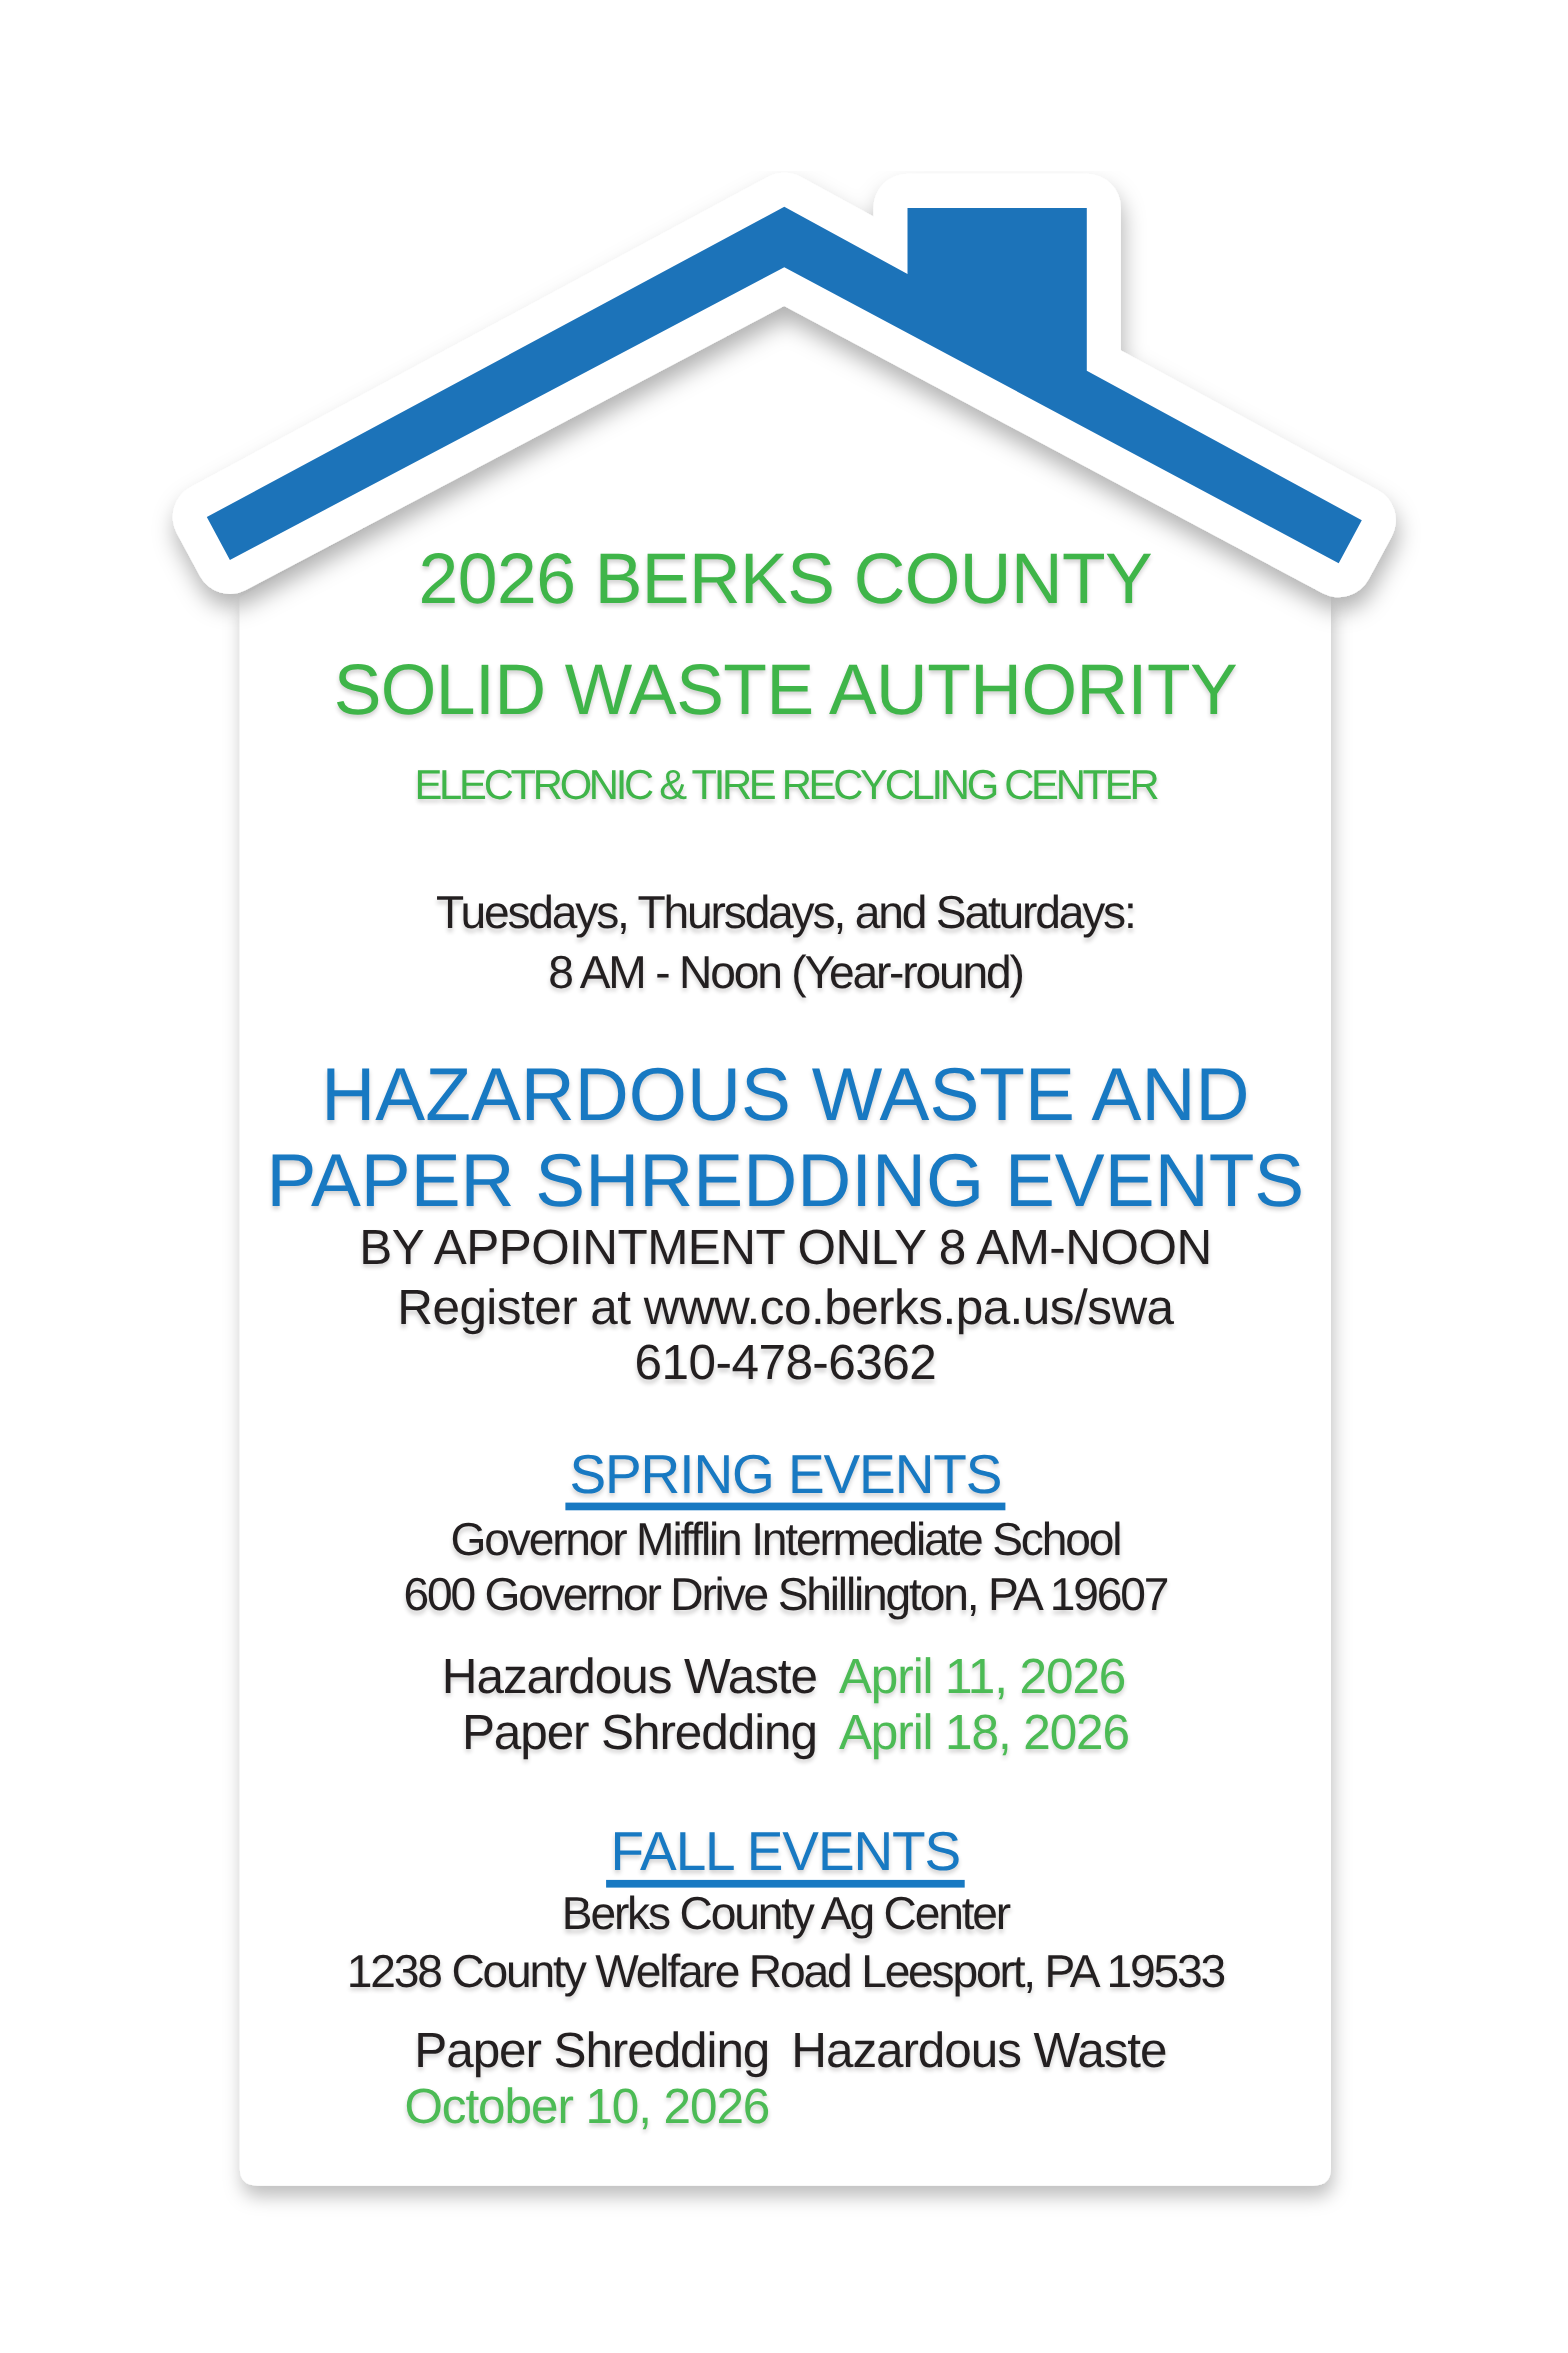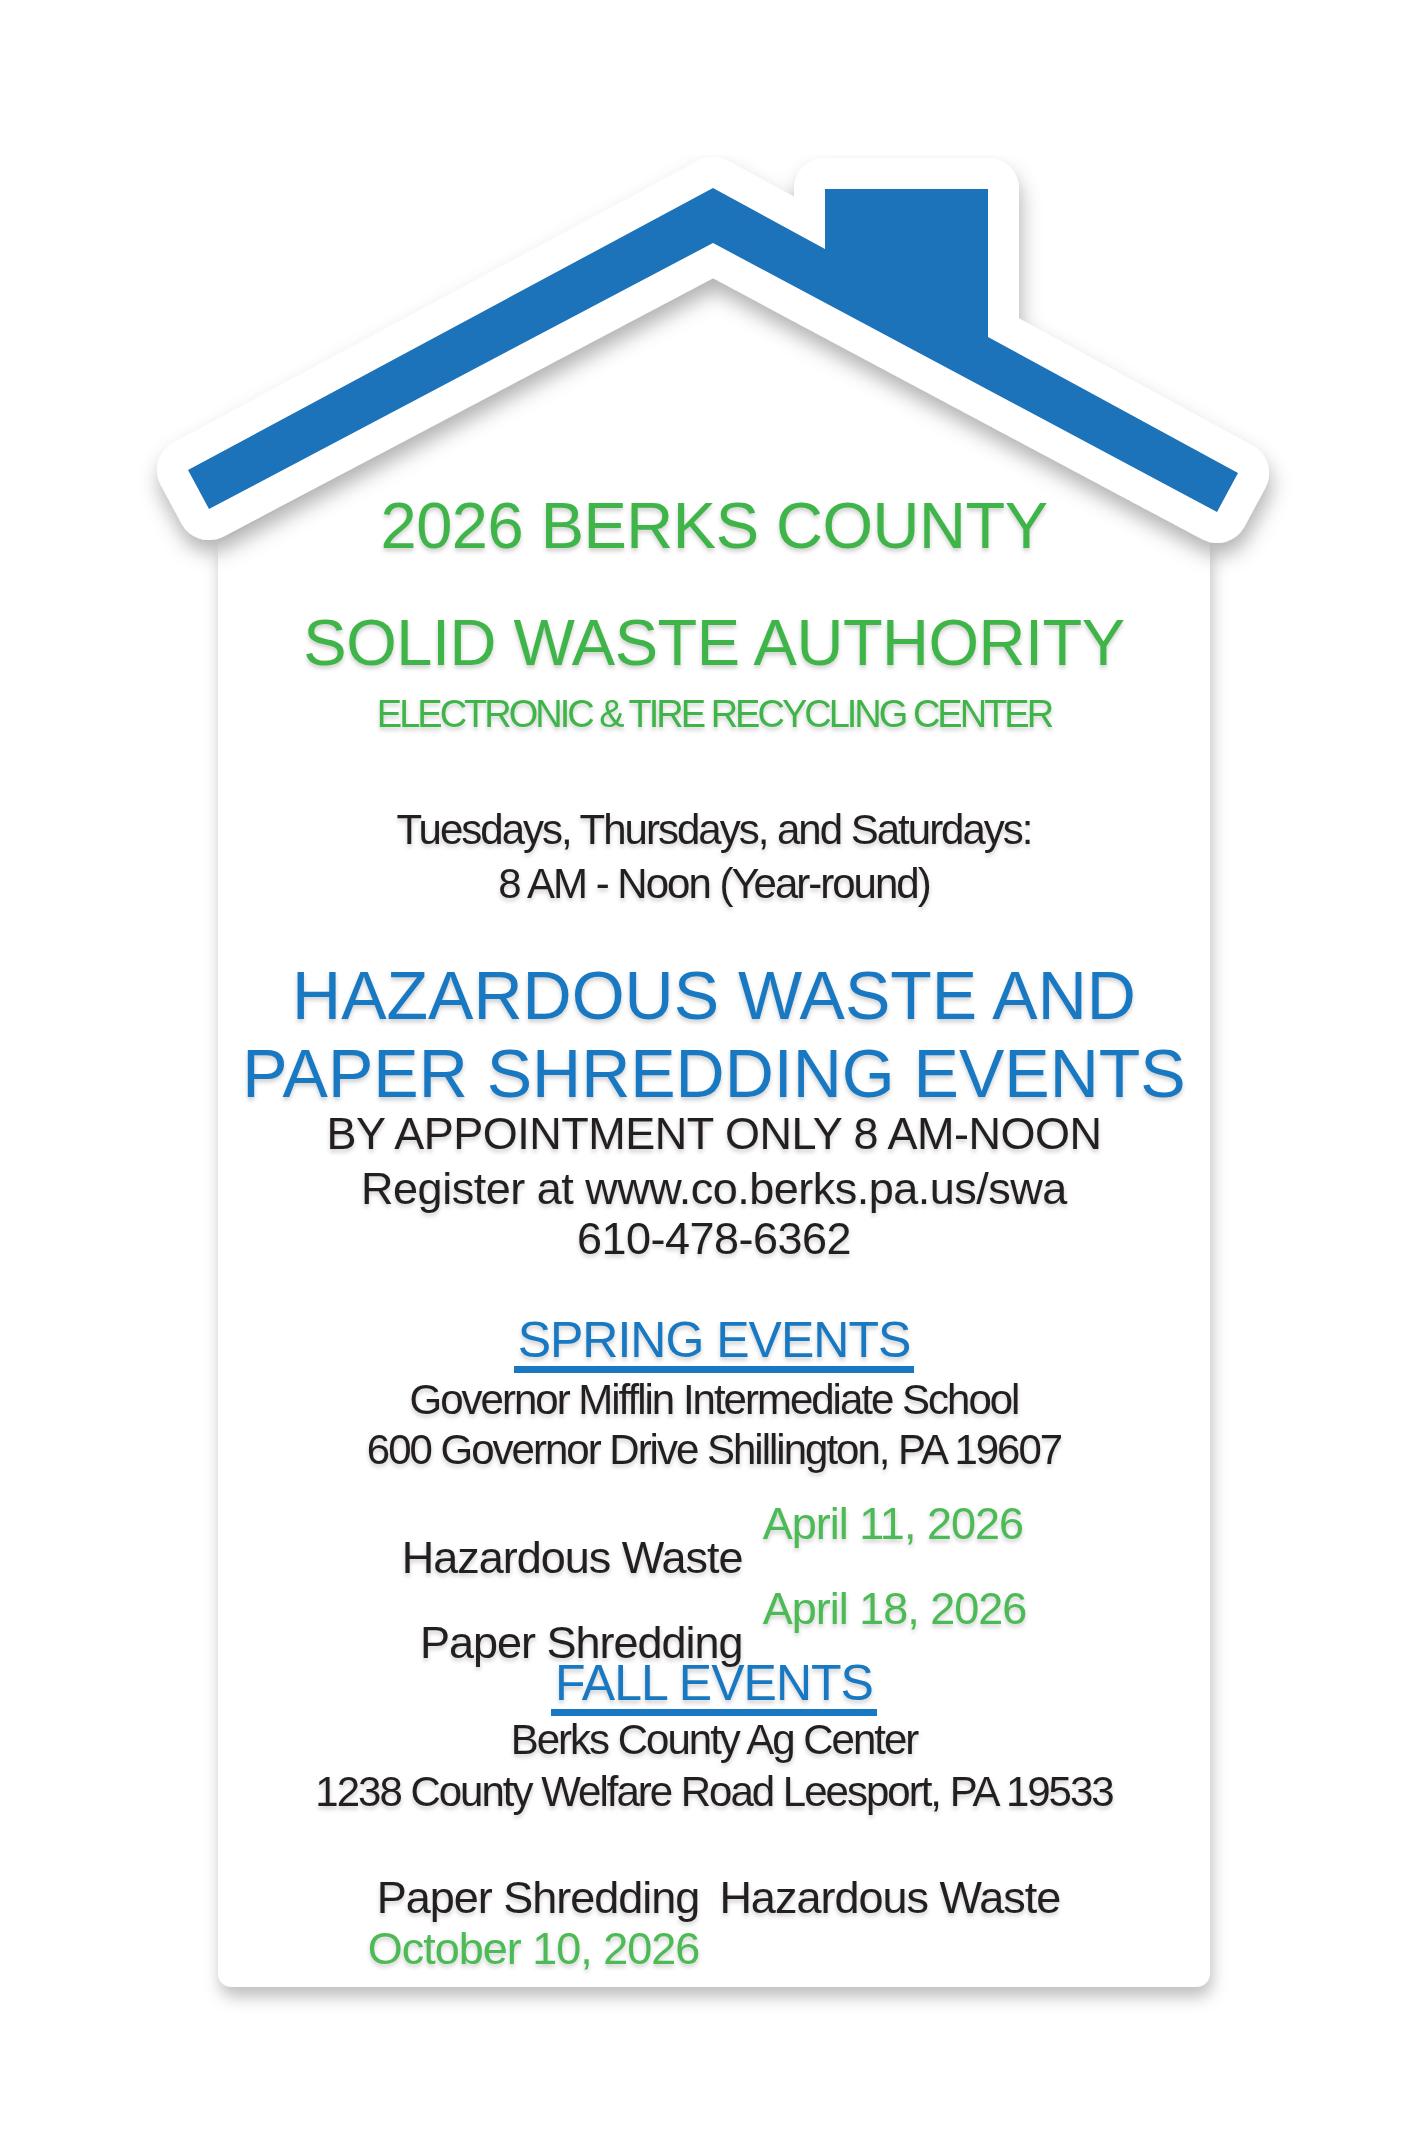--- a/index.html
+++ b/index.html
@@ -31,21 +31,21 @@
   .appt{font-size:45px;letter-spacing:-0.5px;color:var(--text-dark);}
   .event-heading{font-size:50px;letter-spacing:-1px;color:var(--heading-blue);}
   .event-heading .u{
     display:inline-block;border-bottom:7px solid var(--heading-blue);
     padding:0 4px 1px 4px;
   }
   .events-grid{
     display:inline-grid;grid-template-columns:auto auto;column-gap:20px;
     font-size:45px;letter-spacing:-1px;line-height:51px;text-align:left;
   }
-  .events-grid .lbl{color:var(--text-dark);text-align:right;margin-top:34px;}
+  .events-grid .lbl{color:var(--text-dark);text-align:right;}
   .events-grid .dt{color:var(--date-green);text-align:left;}
 </style>
 </head>
 <body>
 
 <svg class="house" width="1425" height="2139" viewBox="0 0 1425 2139">
   <defs>
     <filter id="roofShadow" x="-10%" y="-10%" width="120%" height="130%">
       <feDropShadow dx="2" dy="12" stdDeviation="10" flood-color="#000000" flood-opacity="0.30"></feDropShadow>
     </filter>
@@ -87,21 +87,21 @@
              L 713 243
              L 209 509
              L 188 470
              Z" fill="var(--roof-blue)"></path>
   </g>
 </svg>
 
 <div class="content">
 
   <div class="line title" style="top:493px">2026 BERKS COUNTY</div>
-  <div class="line title" style="top:610px">SOLID WASTE AUTHORITY</div>
+  <div class="line title" style="top:594px">SOLID WASTE AUTHORITY</div>
 
   <div class="line subtitle" style="top:695px">ELECTRONIC &amp; TIRE RECYCLING CENTER</div>
   <div class="line body-line" style="top:809px">Tuesdays, Thursdays, and Saturdays:</div>
   <div class="line body-line" style="top:863px">8 AM - Noon (Year-round)</div>
 
   <div class="line haz-heading" style="top:961px">HAZARDOUS WASTE AND</div>
   <div class="line haz-heading" style="top:1039px">PAPER SHREDDING EVENTS</div>
   <div class="line appt" style="top:1111px">BY APPOINTMENT ONLY 8 AM-NOON</div>
   <div class="line appt" style="top:1166px">Register at www.co.berks.pa.us/swa</div>
   <div class="line appt" style="top:1216px">610-478-6362</div>

